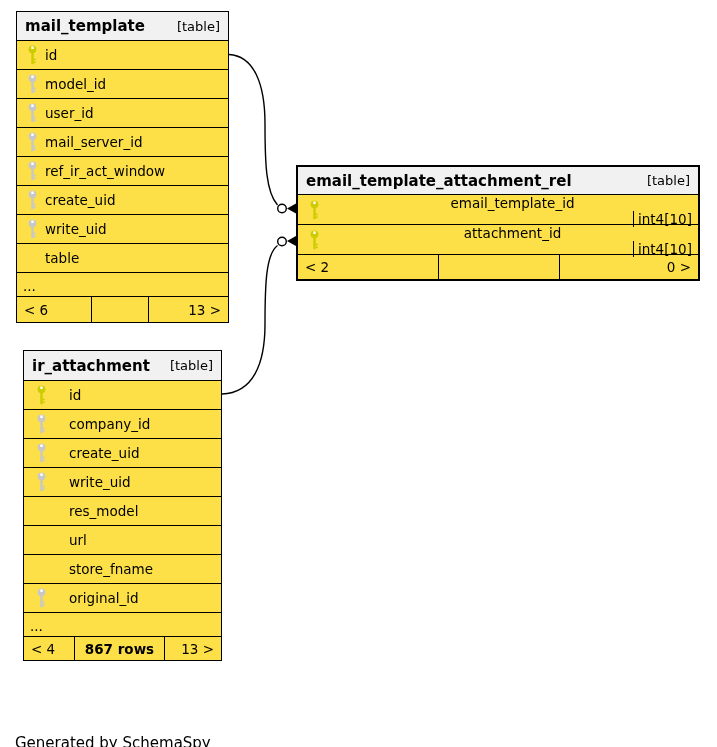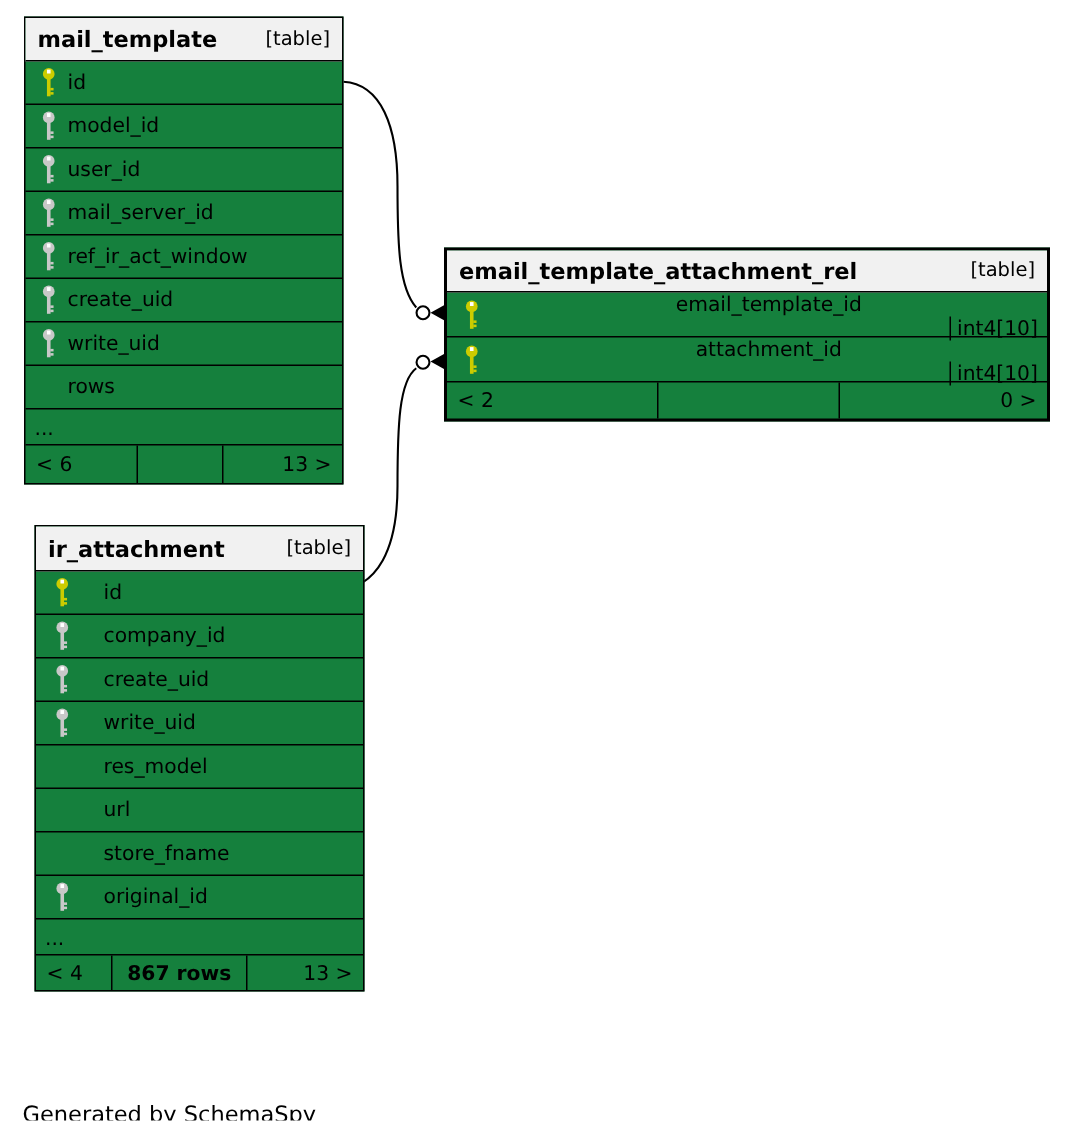--- a/index.html
+++ b/index.html
@@ -1,20 +1,20 @@
 <!DOCTYPE html>
 <html><head>
 <meta charset="utf-8">
 <style>
   html,body{margin:0;padding:0;}
   body{
     position:relative;width:717px;height:747px;background:#ffffff;
     font-family:"DejaVu Sans", sans-serif;color:#000;overflow:hidden;
   }
-  .schema-table{position:absolute;background:#15803d;border:1px solid #000;box-sizing:border-box;}
+  .schema-table{position:absolute;background:#fde047;border:1px solid #000;box-sizing:border-box;}
   .schema-table.focus{border-width:2px;}
   .thead{display:flex;align-items:center;justify-content:space-between;background:#f1f1f1;
          border-bottom:1px solid #000;padding:0 8px;box-sizing:border-box;}
   .tname{font-weight:bold;font-size:15px;white-space:nowrap;}
   .ttag{font-size:13px;white-space:nowrap;}
   .trow{position:relative;display:flex;align-items:center;border-bottom:1px solid #000;box-sizing:border-box;}
   .key-icon{position:absolute;top:50%;transform:translateY(-50%);width:11px;height:20px;left:var(--icon-left);}
   .key-icon svg{display:block;}
   .col-name{font-size:13.5px;padding-left:var(--indent);white-space:nowrap;}
   .col-type{margin-left:auto;align-self:stretch;display:flex;align-items:center;
@@ -40,21 +40,21 @@
   #tbl-rel{left:296px;top:165px;width:404px;--icon-left:11px;--indent:29px;}
   #tbl-rel .thead{height:28px;text-align:right;}
   #tbl-rel .trow{height:30px;flex-direction:column;}
   #tbl-rel .tfoot{height:24px;}
   #tbl-rel .col-type{width:65px;}
   #tbl-rel .fcell:nth-child(1){width:140px;}
   #tbl-rel .fcell:nth-child(2){width:121px;}
   #tbl-rel .fcell:nth-child(3){flex:1;}
 
   
-  #tbl-ir{left:23px;top:350px;width:220px;--icon-left:12px;--indent:45px;}
+  #tbl-ir{left:23px;top:350px;width:199px;--icon-left:12px;--indent:45px;}
   #tbl-ir .thead{height:30px;}
   #tbl-ir .trow{height:29px;}
   #tbl-ir .ellipsis-row{height:24px;}
   #tbl-ir .tfoot{height:23px;}
   #tbl-ir .fcell:nth-child(1){width:50px;}
   #tbl-ir .fcell:nth-child(2){width:90px;justify-content:center;font-weight:bold;}
   #tbl-ir .fcell:nth-child(3){flex:1;}
 
   .connectors{position:absolute;left:0;top:0;pointer-events:none;}
   .note{position:absolute;left:15px;top:718px;font-size:15px;margin-top:16px;}
@@ -158,21 +158,21 @@
           <circle cx="5.5" cy="4.3" r="3.9" fill="#c8c8c8"></circle>
           <rect x="4.3" y="1.4" width="2.4" height="2.6" fill="#ffffff"></rect>
           <rect x="4.3" y="7.6" width="2.4" height="11.6" fill="#c8c8c8"></rect>
           <rect x="6.5" y="13.6" width="2.2" height="1.7" fill="#c8c8c8"></rect>
           <rect x="6.5" y="16.4" width="2.2" height="1.7" fill="#c8c8c8"></rect>
         </svg>
       </span>
       <span class="col-name">write_uid</span>
     </div>
     <div class="trow">
-      <span class="col-name">rows</span>
+      <span class="col-name">table</span>
     </div>
     <div class="ellipsis-row">...</div>
     <div class="tfoot">
       <span class="fcell fleft">&lt; 6</span>
       <span class="fcell fcenter"></span>
       <span class="fcell fright">13 &gt;</span>
     </div>
   </div>
 
 <div id="tbl-rel" class="schema-table focus">

